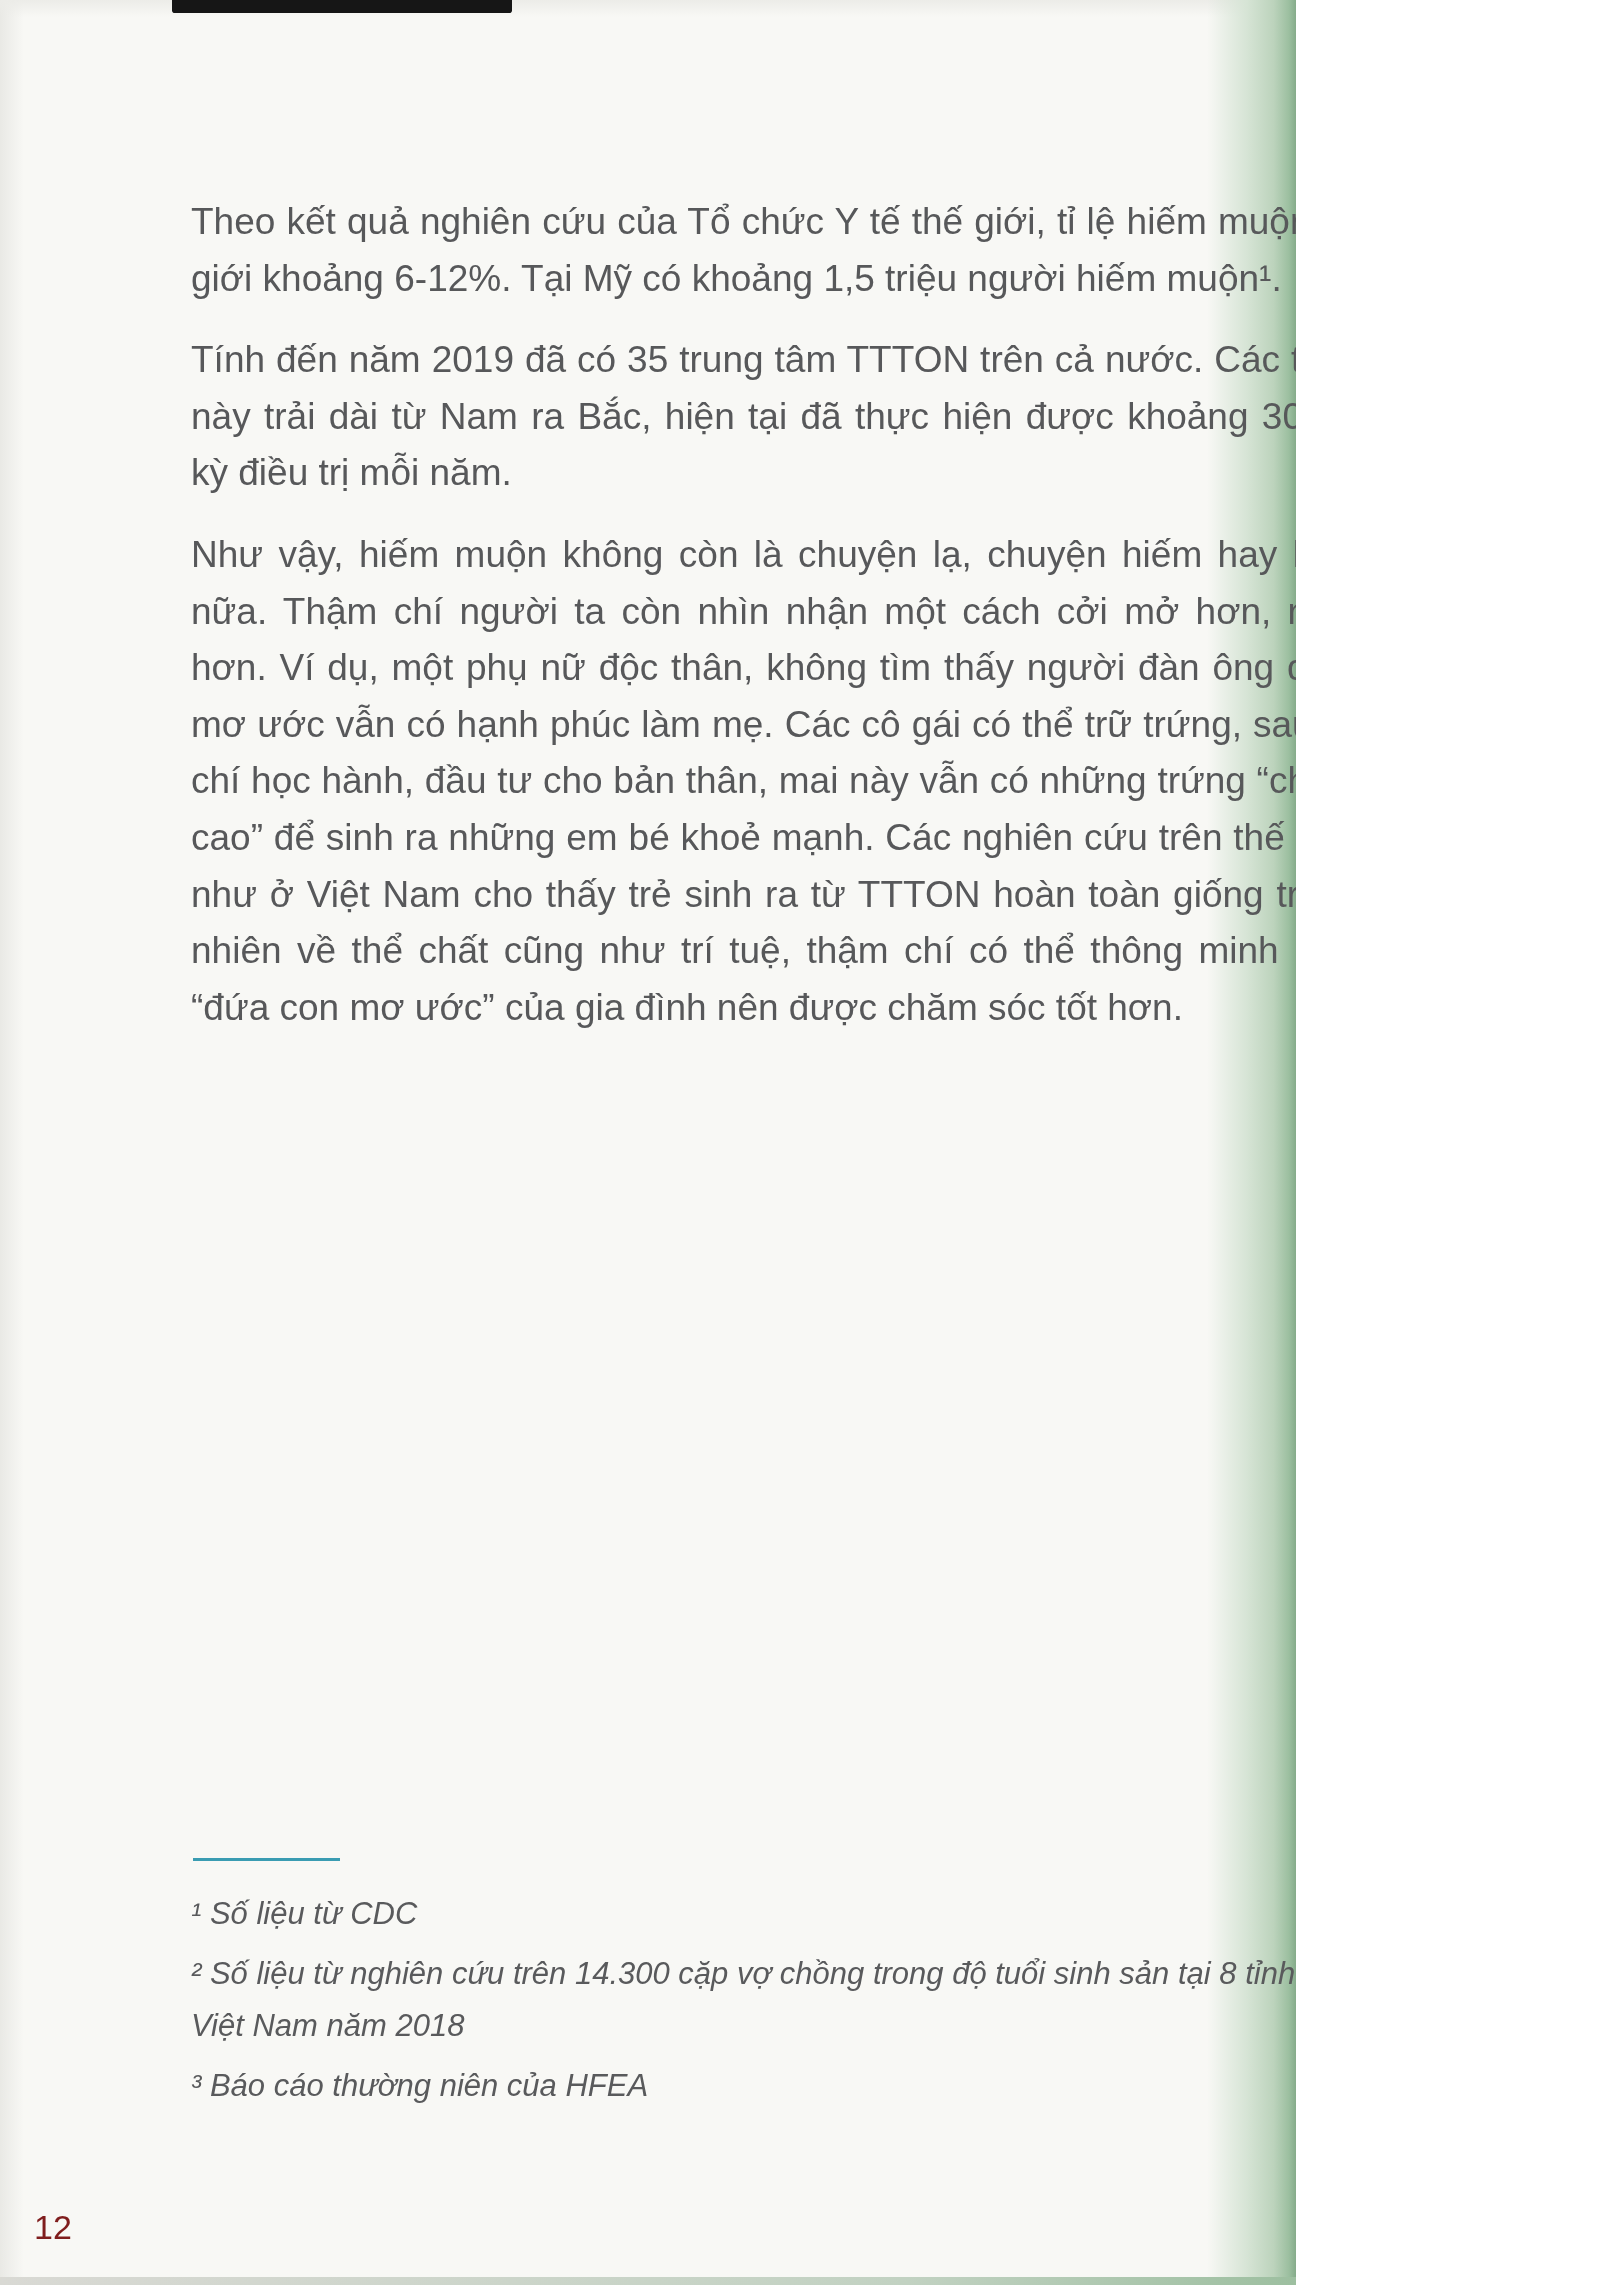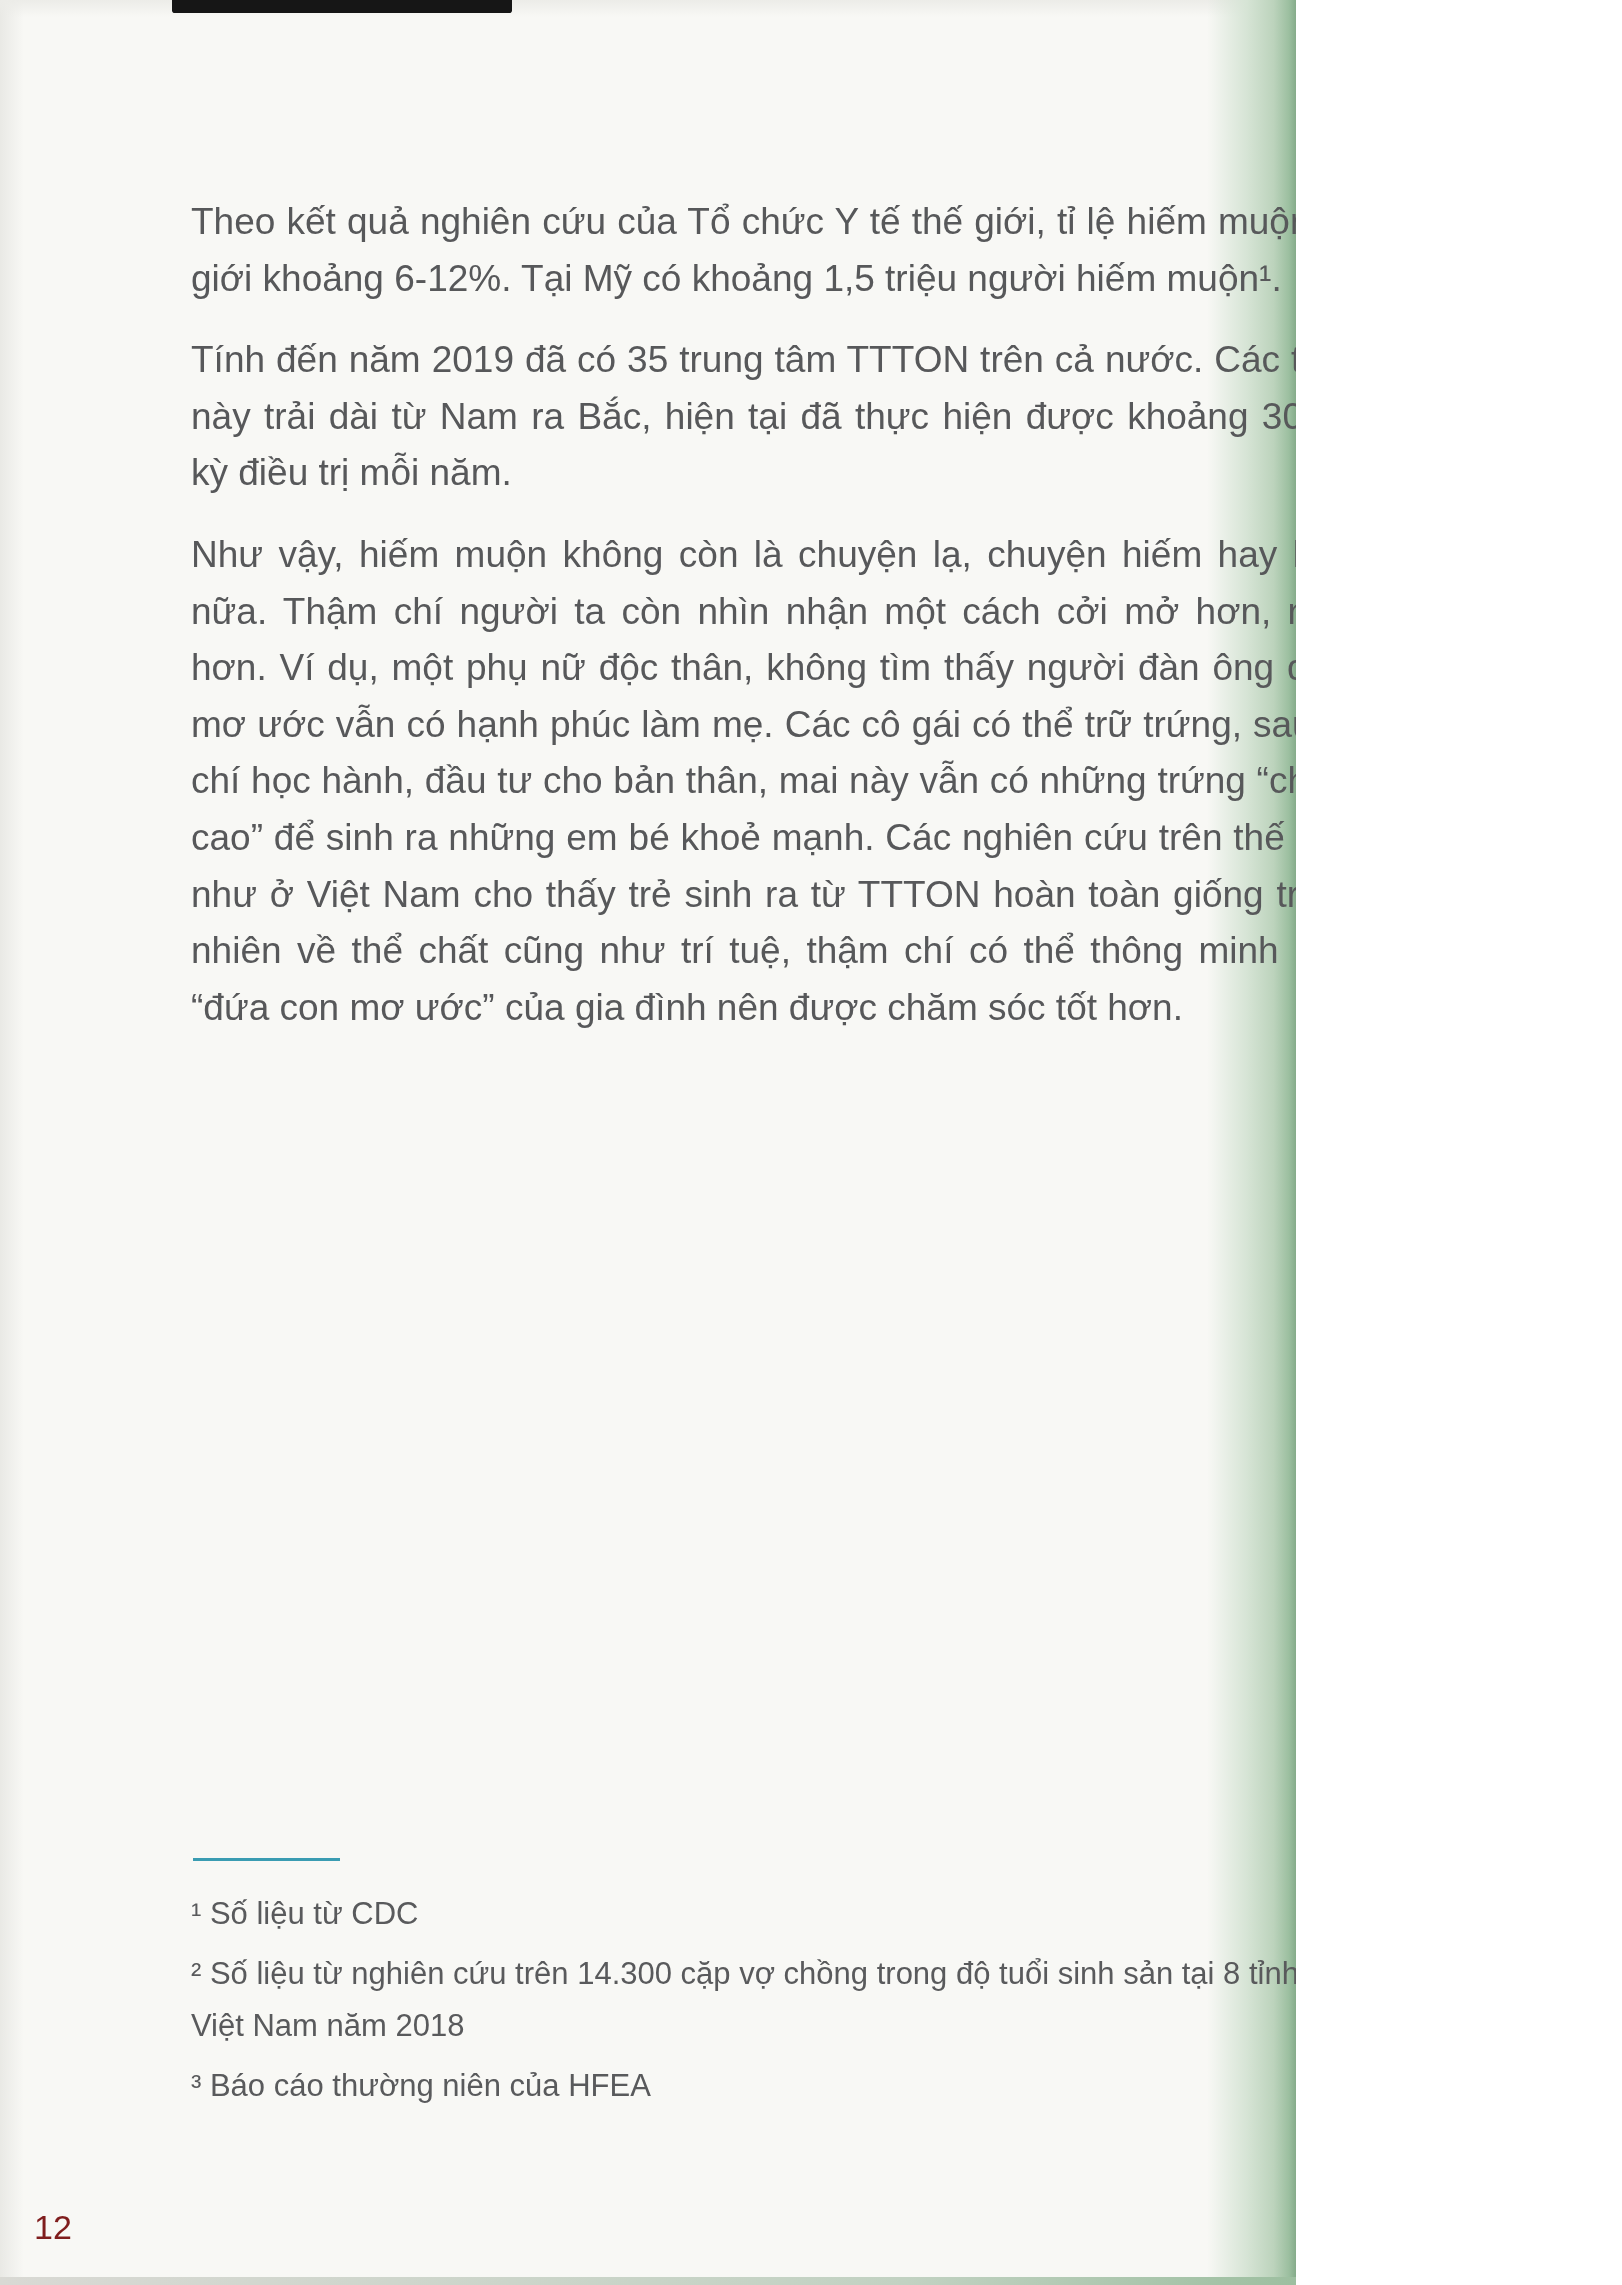--- a/index.html
+++ b/index.html
@@ -76,20 +76,21 @@
     background: #3a9cb2;
   }
   .footnotes {
     position: absolute;
     left: 191px;
     top: 1888px;
     width: 1272px;
     color: #595a5c;
     font-size: 31px;
     line-height: 1.65;
+    font-style: italic;
   }
   .footnotes p {
     margin: 0 0 9.3px 0;
   }
   .page-number {
     position: absolute;
     left: 34px;
     top: 2208px;
     color: #7f1d1d;
     font-size: 34px;

